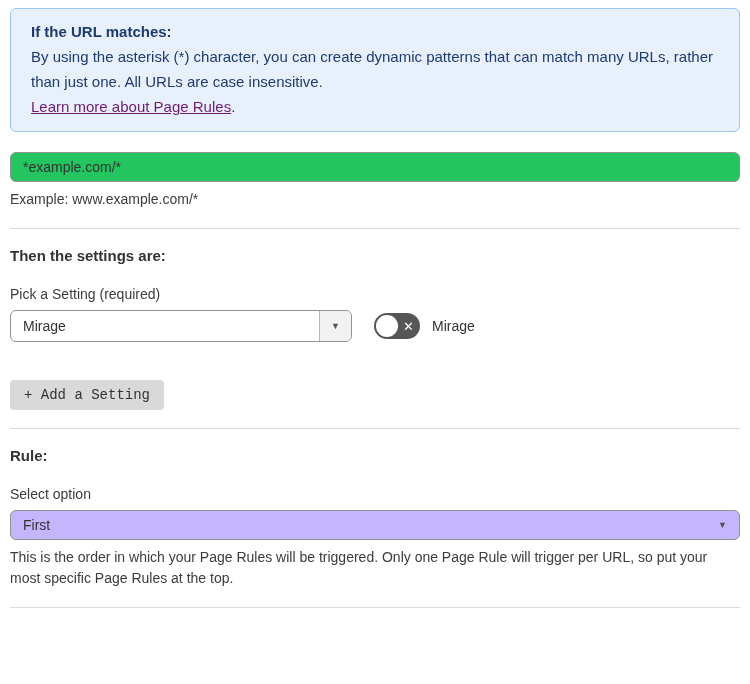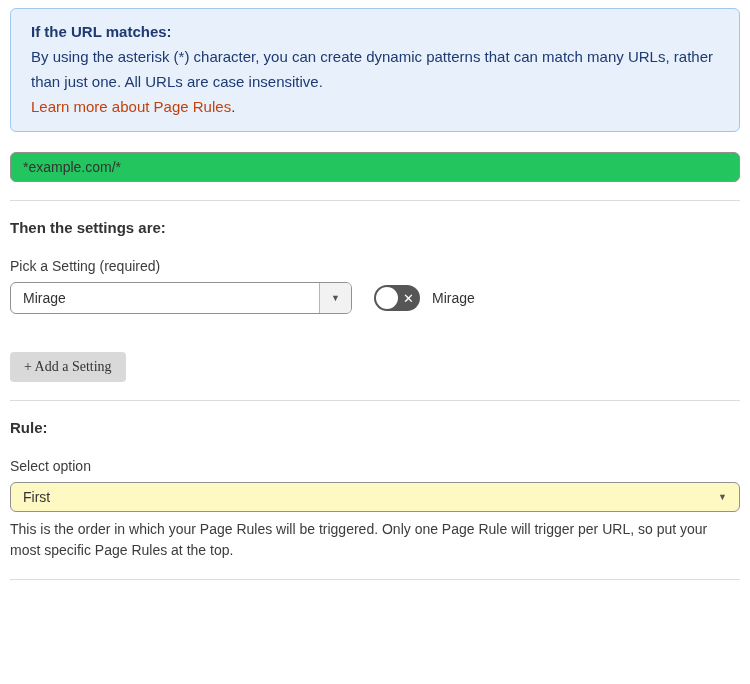--- a/index.html
+++ b/index.html
@@ -25,21 +25,22 @@
     border: 1px solid #9fc6ec;
     border-radius: 6px;
     padding: 10px 16px 12px 20px;
     color: #1e3a73;
     font-size: 15px;
     line-height: 25px;
     margin-bottom: 20px;
   }
   .info-heading { font-weight: bold; }
   .info-link {
-    color: #c2410c;
+    color: #701a75;
+    text-decoration: underline;
     cursor: pointer;
   }
 
   .field-label { font-size: 14px; color: #3c3c3c; margin-bottom: 8px; }
 
   .text-input {
     width: 100%;
     height: 30px;
     border: 1px solid #919191;
     border-radius: 6px;
@@ -112,35 +113,35 @@
     line-height: 1;
   }
   .toggle-setting-label { font-size: 14px; color: #333; margin-left: 12px; }
 
   .gray-button {
     display: inline-block;
     background: #d9d9d9;
     color: #333;
     border: none;
     border-radius: 4px;
-    font-family: Liberation Serif, serif;
+    font-family: Liberation Mono, monospace;
     font-size: 14px;
     padding: 7px 14px;
     cursor: pointer;
   }
 
   .select-box {
     display: flex;
     align-items: center;
     justify-content: space-between;
     width: 100%;
     height: 30px;
     border: 1px solid #919191;
     border-radius: 6px;
-    background: #fef9c3;
+    background: #c4b5fd;
     padding: 0 12px;
     font-size: 14px;
     color: #333;
     cursor: pointer;
   }
 
   .order-helper { font-size: 14px; color: #3c3c3c; line-height: 21px; margin-top: 7px; }
 </style>
 </head>
 <body>
@@ -148,20 +149,21 @@
 <div class="container">
 
 
   <div class="info-box">
     <div class="info-heading">If the URL matches:</div>
     <div class="info-body">By using the asterisk (*) character, you can create dynamic patterns that can match many URLs, rather than just one. All URLs are case insensitive.</div>
     <div><a class="info-link">Learn more about Page Rules</a><span>.</span></div>
   </div>
 
   <input class="text-input" type="text" value="*example.com/*" style="">
+  <div class="helper-text">Example: www.example.com/*</div>
 
   <hr class="divider">
 
   <div class="section-heading">Then the settings are:</div>
 
   <div class="field-label">Pick a Setting (required)</div>
   <div class="setting-row">
     <div class="combo">
       <div class="combo-value">Mirage</div>
       <div class="combo-arrow-box">

